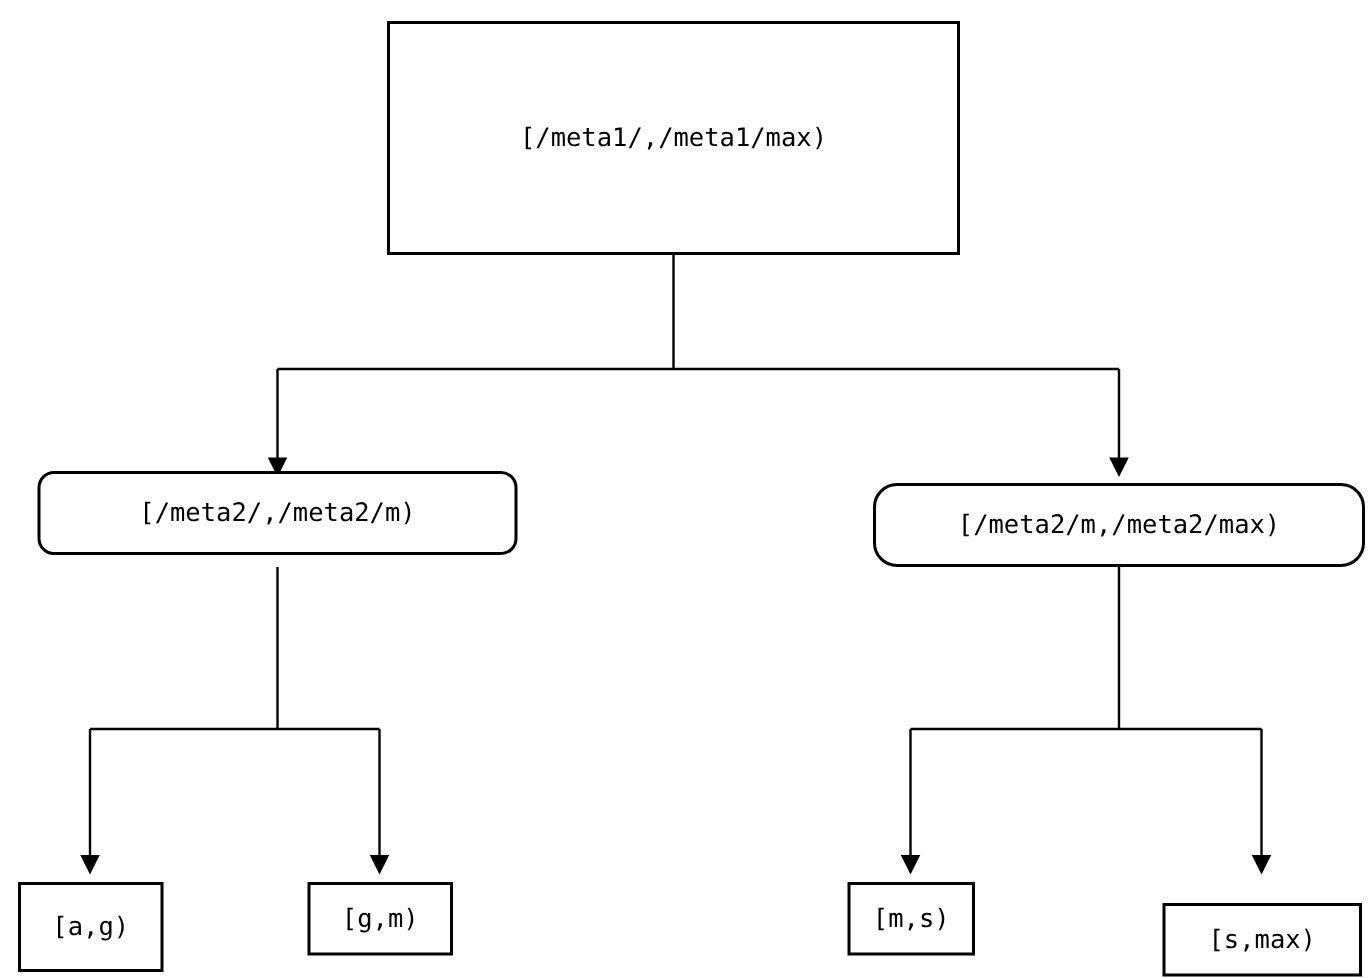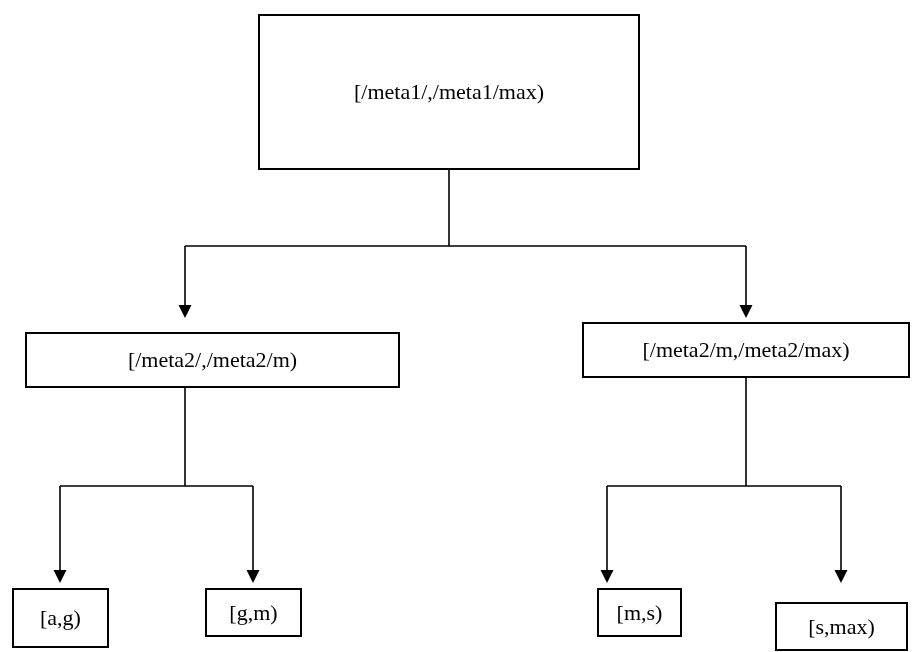--- a/index.html
+++ b/index.html
@@ -23,31 +23,30 @@
     height: 652px;
   }
   .node {
     position: absolute;
     box-sizing: border-box;
     border: 2px solid #000000;
     background: #ffffff;
     display: flex;
     align-items: center;
     justify-content: center;
-    font-size: 22px;
+    font-size: 17px;
     color: #000000;
     white-space: nowrap;
-    font-family: Liberation Serif, serif;
   }
   .node-root   { left: 258px; top: 14px;  width: 382px; height: 156px; }
-  .node-l2a    { left: 25px;  top: 332px; width: 375px; height: 56px; }
-  .node-l2b    { left: 582px; top: 322px; width: 328px; height: 56px; }
+  .node-l2a    { left: 25px;  top: 314px; width: 320px; height: 56px; border-radius: 11px; }
+  .node-l2b    { left: 582px; top: 322px; width: 328px; height: 56px; border-radius: 16px; }
   .node-leaf1  { left: 12px;  top: 588px; width: 97px;  height: 60px; }
   .node-leaf2  { left: 205px; top: 588px; width: 97px;  height: 49px; }
-  .node-leaf3  { left: 565px; top: 588px; width: 85px;  height: 49px; margin-left: 32px; }
+  .node-leaf3  { left: 565px; top: 588px; width: 85px;  height: 49px; }
   .node-leaf4  { left: 775px; top: 602px; width: 133px; height: 49px; }
 </style>
 </head>
 <body>
 
 <div class="canvas">
 
   <svg class="edges" viewBox="0 0 912 652" xmlns="http://www.w3.org/2000/svg">
     <g stroke="#000000" stroke-width="1.6" fill="none">
 

